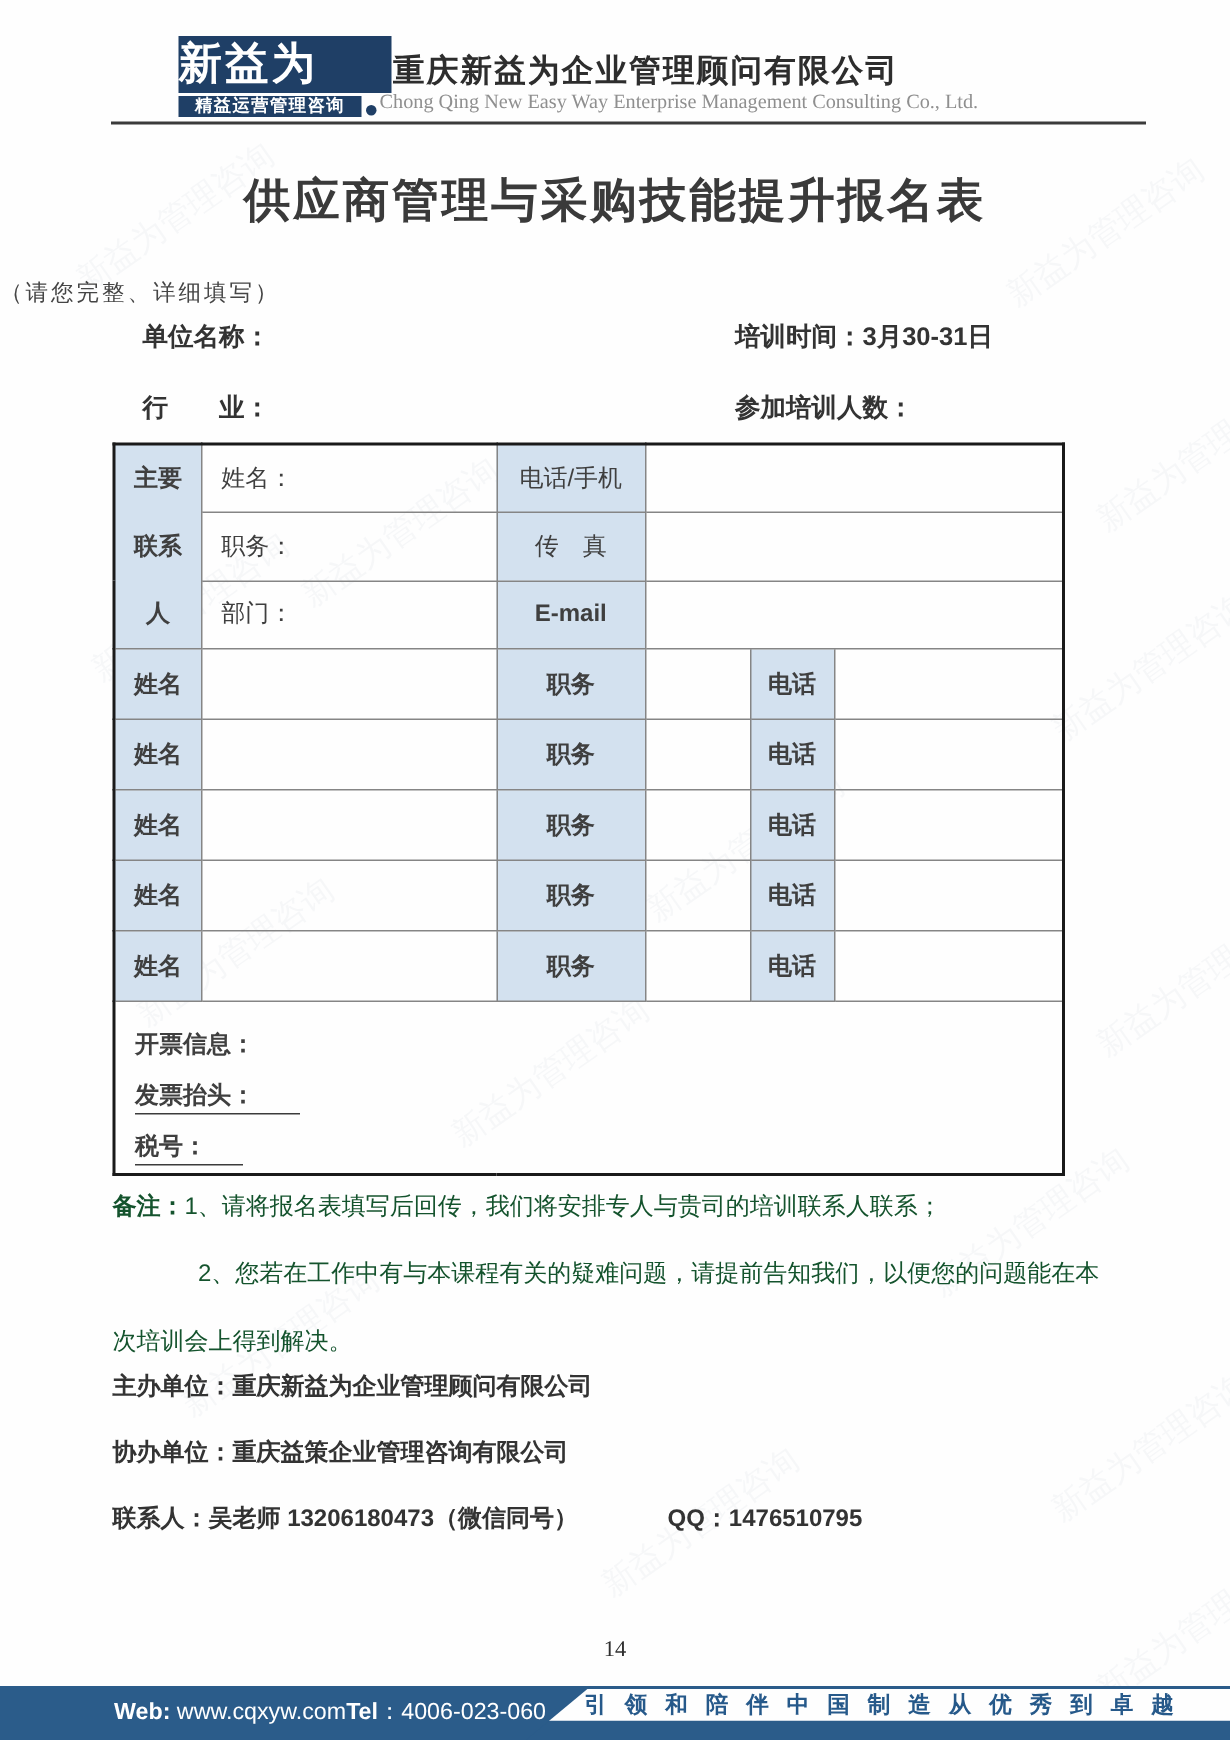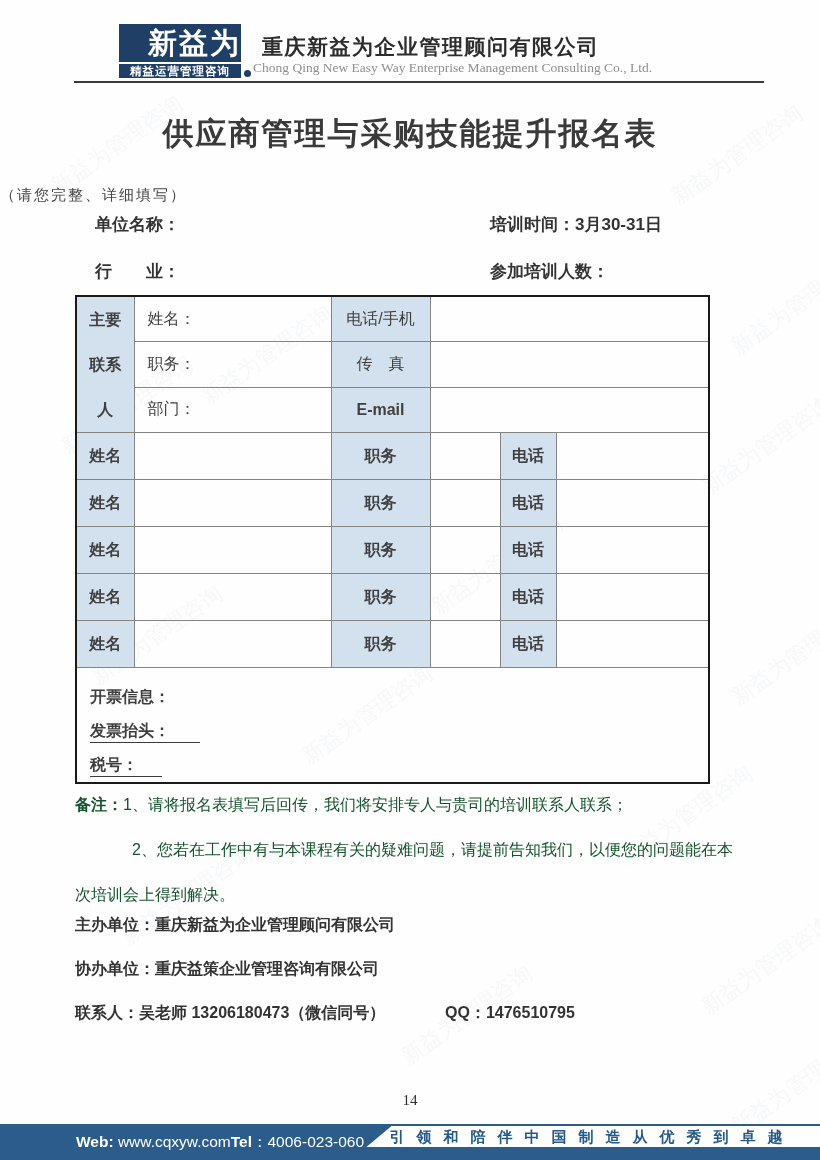--- a/index.html
+++ b/index.html
@@ -6,23 +6,23 @@
   html,body { background:#e8e8e8; }
   .page {
     position:relative; width:820px; height:1160px; background:#fefefe;
     font-family:"Liberation Sans","DejaVu Sans",sans-serif; color:#3c3c3c;
     overflow:hidden; margin:0 auto;
   }
   
   .wm { position:absolute; font-size:22px; color:#7e8ea6; opacity:.06;
         transform:rotate(-35deg); white-space:nowrap; pointer-events:none; }
   
-  .logo-box { position:absolute; left:119px; top:24px; width:122px; height:38px;
+  .logo-box { position:absolute; left:119px; top:24px; width:142px; height:38px;
     background:#1f3f66; color:#fff; font-weight:bold; font-size:29px; line-height:38px;
-    text-align:right; letter-spacing:2px; }
+    text-align:left; letter-spacing:2px; }
   .logo-strip { position:absolute; left:119px; top:64px; width:122px; height:14px;
     background:#1f3f66; color:#fff; font-size:11.5px; font-weight:600; line-height:14px;
     text-align:center; letter-spacing:1px; }
   .logo-dot { position:absolute; left:244px; top:70px; width:7px; height:7px;
     border-radius:50%; background:#1f3f66; }
   .company-cn { position:absolute; left:262px; top:33px; font-size:21px; font-weight:bold;
     color:#2d2d2d; letter-spacing:1.5px;text-align:right; }
   .company-en { position:absolute; left:253px; top:60px; font-size:13.5px;
     font-family:"Liberation Serif","DejaVu Serif",serif; color:#8f8f8f; }
   .header-rule { position:absolute; left:74px; top:81px; width:690px; height:2px; background:#3b3b3b; }

